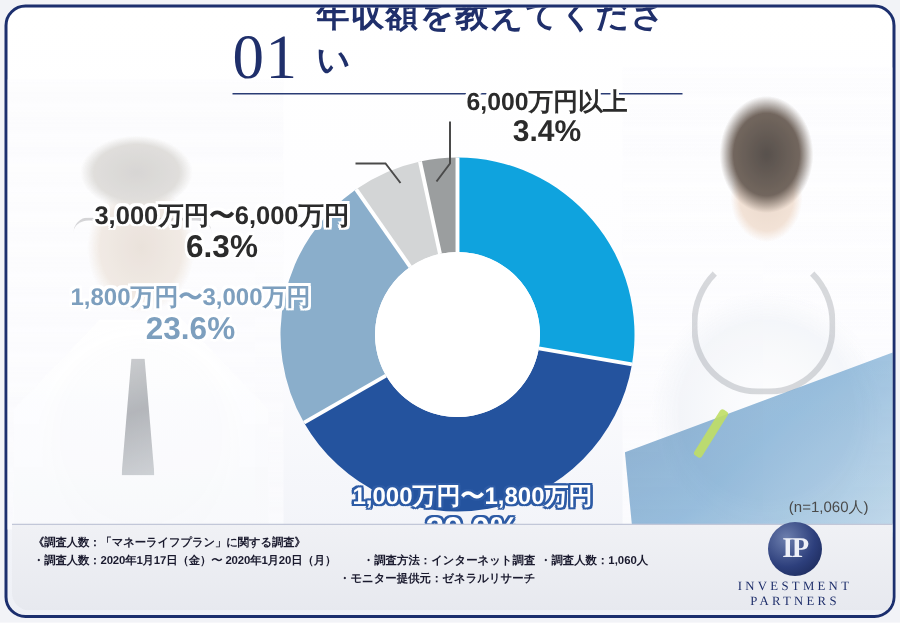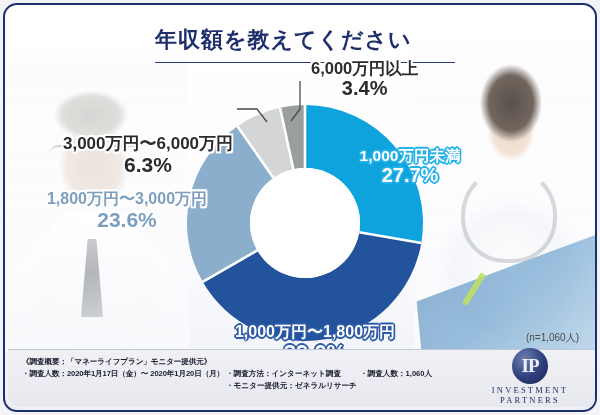--- a/index.html
+++ b/index.html
@@ -166,21 +166,21 @@
     background:linear-gradient(180deg,#f0f1f5,#e7e9ef);
     border-top:1px solid rgba(28,47,110,.18);
     border-radius:0 0 12px 12px;
   }
   .fnote{
     position:absolute; left:14px; top:6px;
     font-size:7.6px; color:#1a1a2e; line-height:1.55; letter-spacing:-.1px;
     font-weight:700;
   }
   .fcol2{ position:absolute; left:218px; top:18px;
-    font-size:7.6px; color:#1a1a2e; line-height:1.55; font-weight:700; }
+    font-size:7.6px; color:#1a1a2e; line-height:1.55; font-weight:700;text-align:right; }
   .fcol3{ position:absolute; left:352px; top:18px;
     font-size:7.6px; color:#1a1a2e; line-height:1.55; font-weight:700; }
 
   .logo{ position:absolute; right:20px; top:-2px; width:104px; text-align:center; }
   .logo-mark{
     width:36px; height:36px; margin:0 auto 1px;
     border-radius:50%;
     background:radial-gradient(circle at 34% 30%, #6d7fae 0%, #2d3f7c 55%, #16224d 100%);
     color:#eef0f8; font-family:"Liberation Serif","DejaVu Serif",serif;
     font-size:19px; font-weight:700; line-height:36px; letter-spacing:-1px;
@@ -202,20 +202,21 @@
       <div class="tie"></div>
     </div>
 
     <div class="photo photo-right">
       <div class="steth"></div>
       <div class="board"></div>
       <div class="pen"></div>
     </div>
 
     <div class="title-wrap">
+      <span class="title-num">01</span>
       <span class="title-text">年収額を教えてください</span>
     </div>
 
     <div class="chart">
       <svg viewBox="0 0 260 260" width="260" height="260">
         <g>
             <path d="M 130 12 A 118 118 0 0 1 246.30606222758178 149.92234647610258 L 184.2104527331949 139.28583945920036 A 55 55 0 0 0 130 75 Z" fill="#0FA3DE"></path>
             <path d="M 246.30606222758178 149.92234647610258 A 118 118 0 0 1 27.685657262590198 188.78584243005997 L 82.31111143595305 157.40018079367204 A 55 55 0 0 0 184.2104527331949 139.28583945920036 Z" fill="#24539E"></path>
             <path d="M 27.685657262590198 188.78584243005997 A 118 118 0 0 1 62.45300917983822 33.24565109959666 L 98.51623309229748 84.90263398710013 A 55 55 0 0 0 82.31111143595305 157.40018079367204 Z" fill="#8AAECB"></path>
             <path d="M 62.45300917983822 33.24565109959666 A 118 118 0 0 1 104.98316102919752 14.682361418953178 L 118.33960895428697 76.25025320374937 A 55 55 0 0 0 98.51623309229748 84.90263398710013 Z" fill="#D3D5D6"></path>
@@ -245,35 +246,31 @@
     <div class="lbl lbl-outside lbl-3000">
       <span class="t">3,000万円〜6,000万円</span>
       <span class="p">6.3%</span>
     </div>
 
     <div class="lbl lbl-1800">
       <span class="t">1,800万円〜3,000万円</span>
       <span class="p">23.6%</span>
     </div>
 
-    <div class="lbl lbl-under1000">
-      <span class="t">1,000万円未満</span>
-      <span class="p">27.7%</span>
-    </div>
 
     <div class="lbl lbl-1000">
       <span class="t">1,000万円〜1,800万円</span>
       <span class="p">39.0%</span>
     </div>
 
     <div class="n-count">(n=1,060人)</div>
 
     <div class="footer">
       <div class="fnote">
-        <div>《調査概要：「マネーライフプラン」モニター提供元》</div>
+        <div>《調査人数：「マネーライフプラン」に関する調査》</div>
         <div>・調査人数：2020年1月17日（金）〜 2020年1月20日（月）</div>
       </div>
       <div class="fcol2">
         <div>・調査方法：インターネット調査</div>
         <div>・モニター提供元：ゼネラルリサーチ</div>
       </div>
       <div class="fcol3">
         <div>・調査人数：1,060人</div>
       </div>
       <div class="logo">

